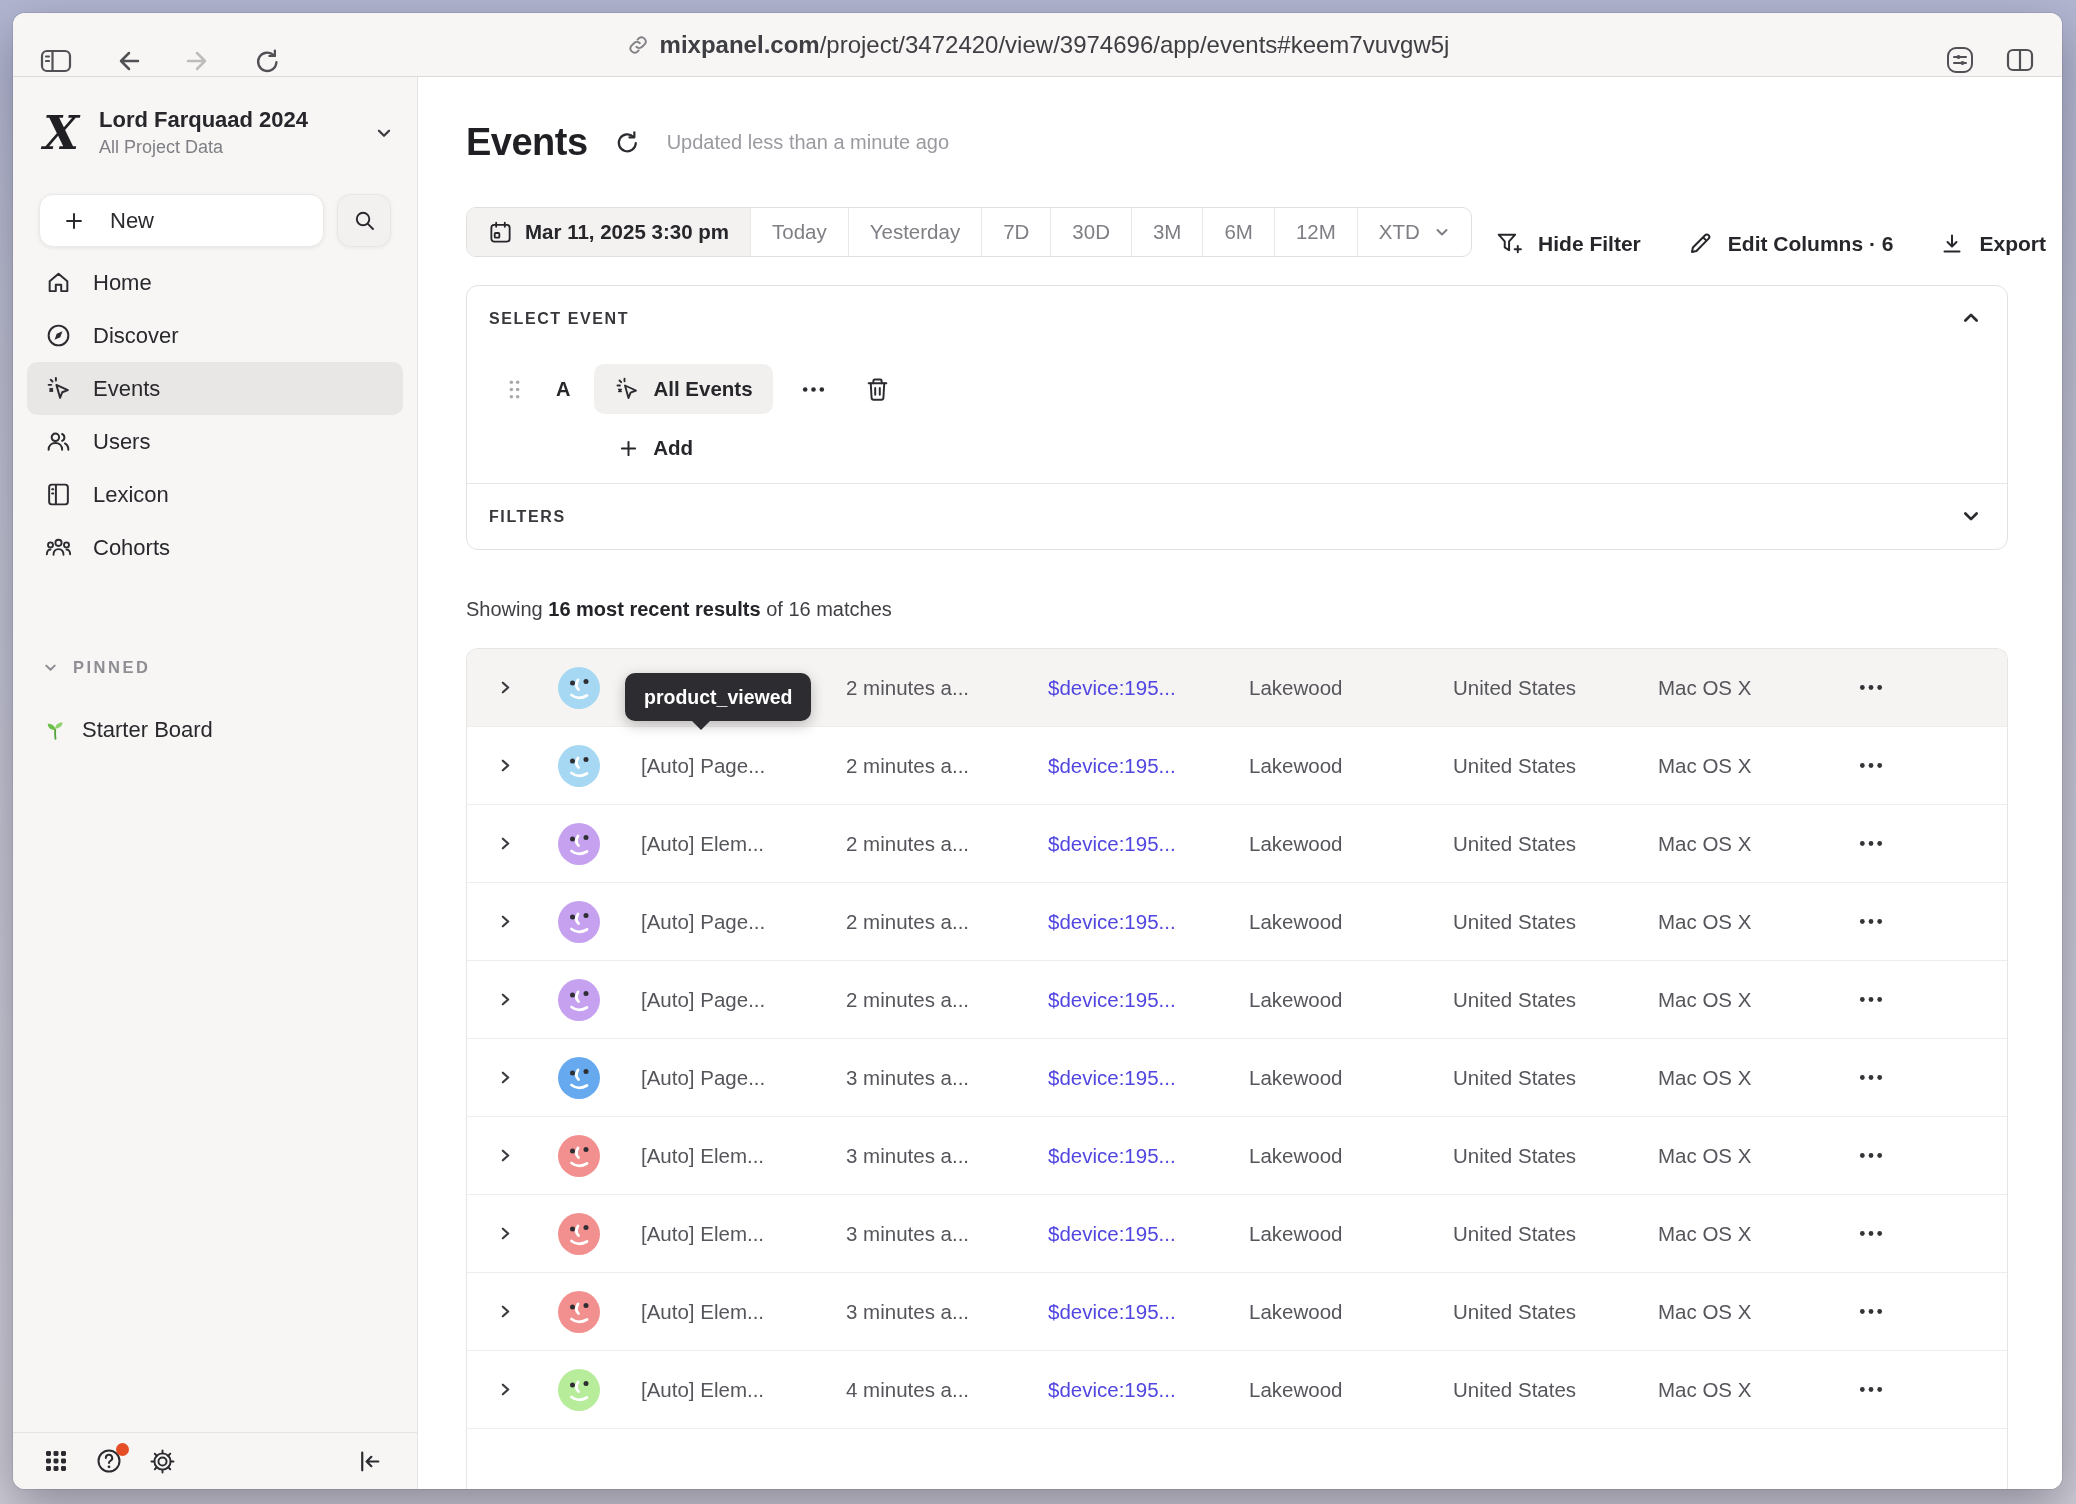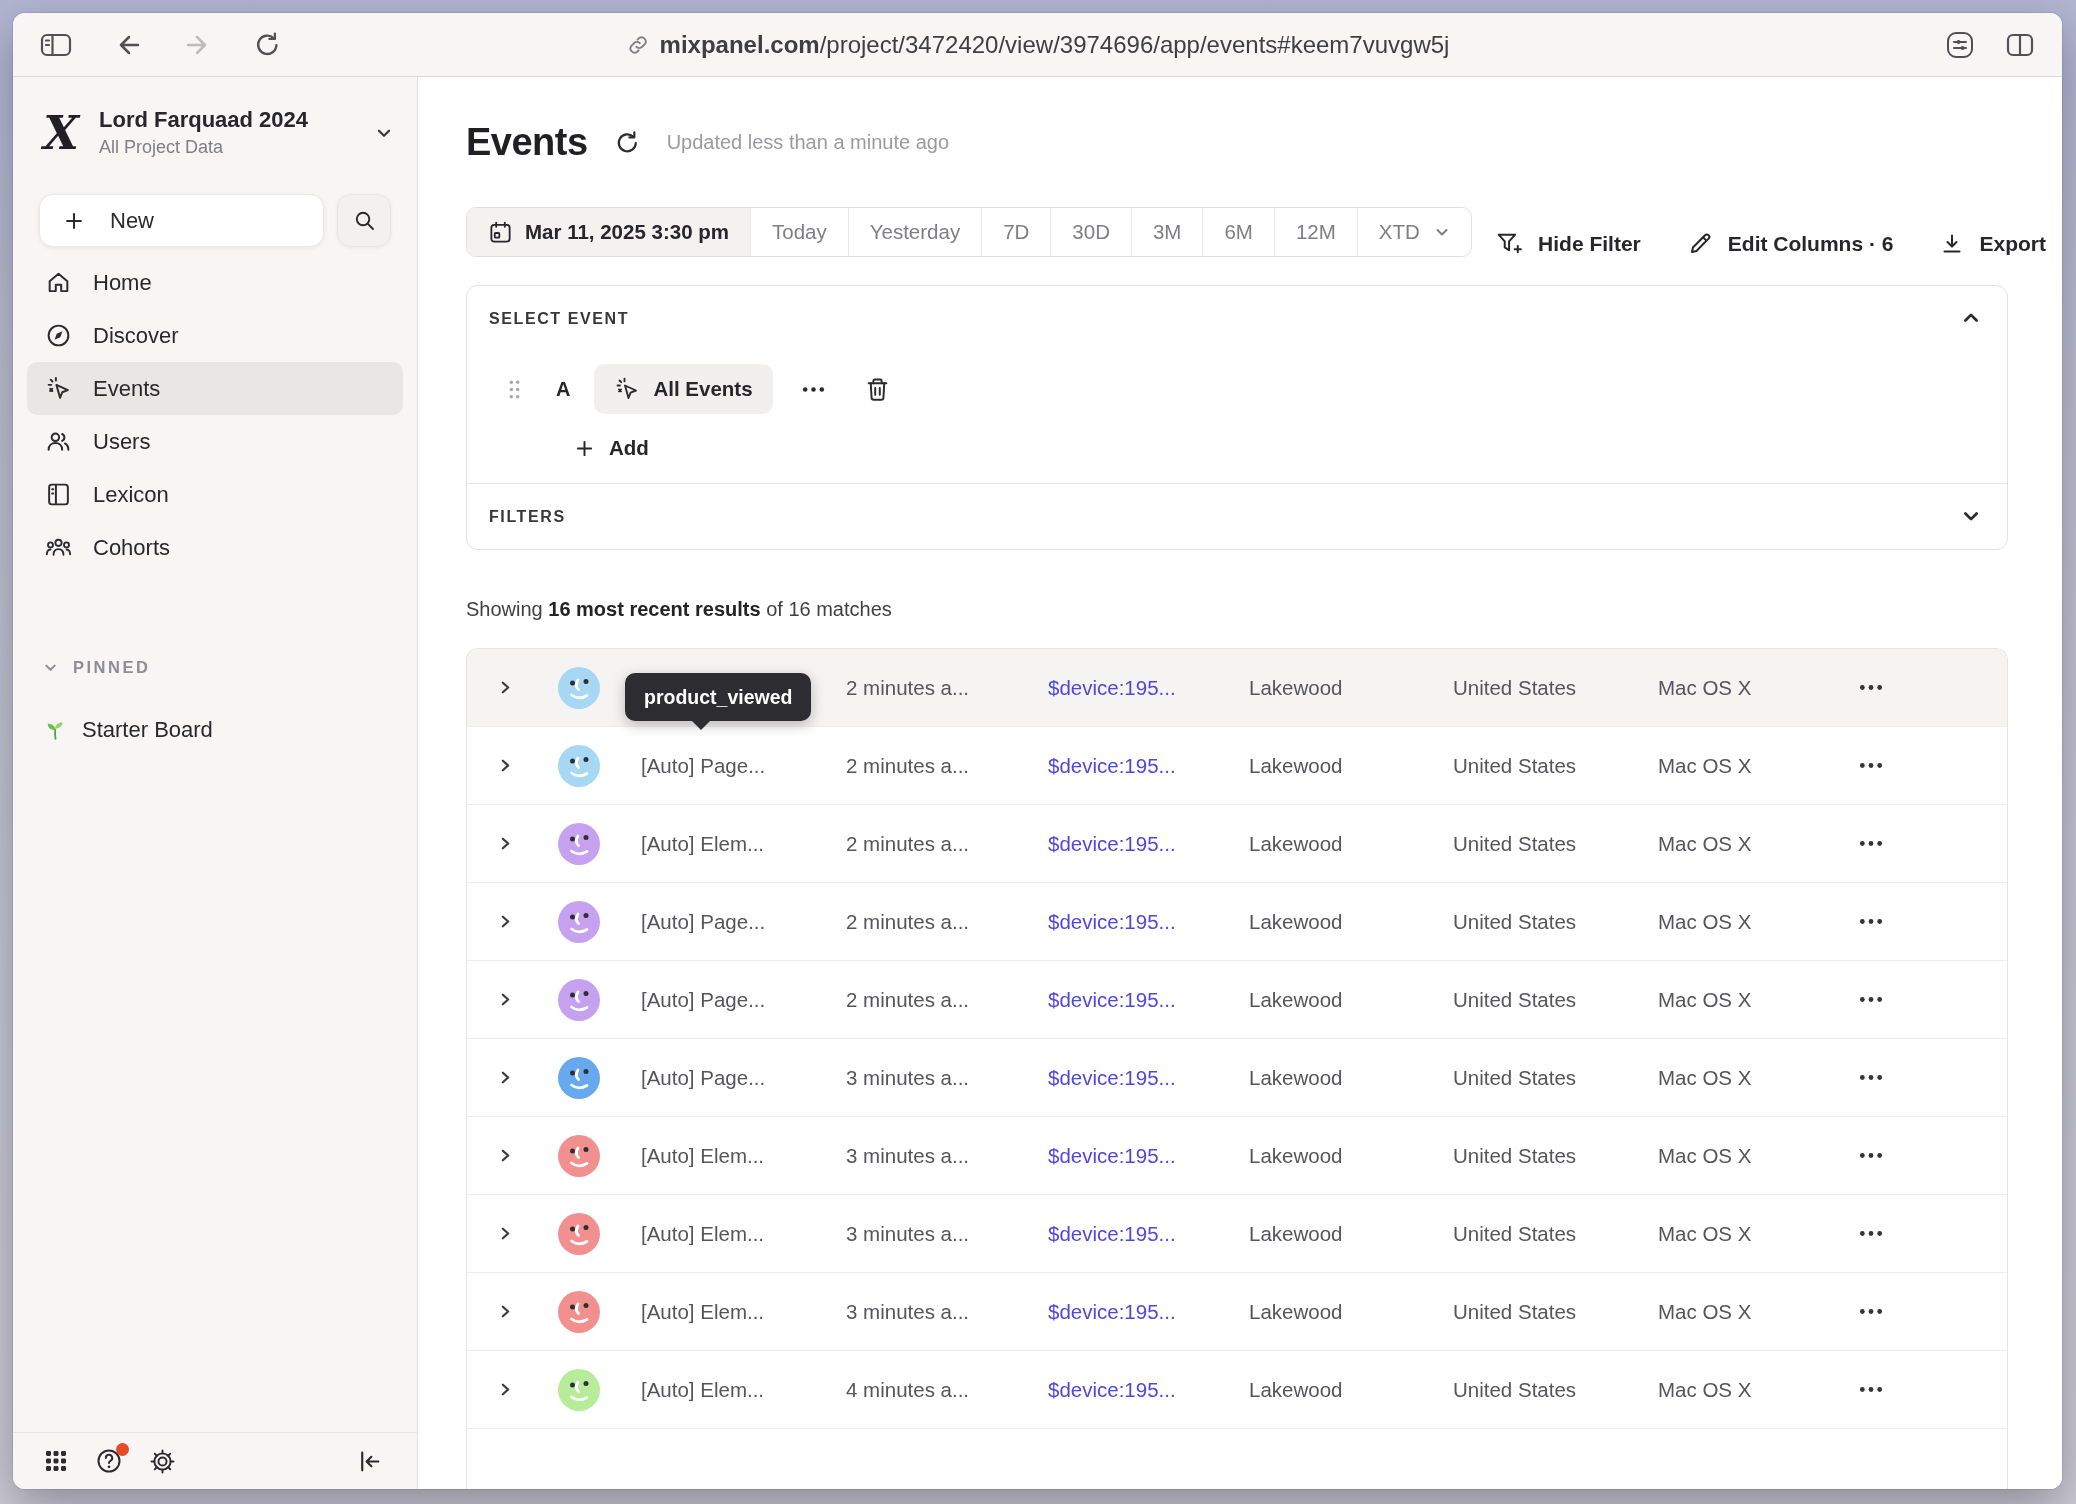--- a/index.html
+++ b/index.html
@@ -14,21 +14,21 @@
   .window{
     position:absolute; left:13px; top:13px; width:2049px; height:1476px;
     background:#fff; border-radius:12px; overflow:hidden;
     box-shadow:0 18px 50px rgba(30,30,50,.38), 0 0 0 1px rgba(0,0,0,.08);
     display:flex; flex-direction:column;
   }
 
   
   .toolbar{
     height:64px; flex:0 0 auto; background:#f7f6f5; border-bottom:1px solid #dddbd9;
-    display:flex; align-items:center; padding:0 26px; position:relative;
+    display:flex; align-items:flex-end; padding:0 26px; position:relative;
   }
   .tb-left{ display:flex; align-items:center; gap:40px; color:#505055; }
   .tb-btn{ cursor:pointer; }
   .tb-btn.disabled{ color:#bdbcbb; }
   .tb-url{
     position:absolute; left:50%; top:0; transform:translateX(-50%);
     height:64px; display:flex; align-items:center; gap:10px;
     font-size:24px; color:#3e3e43; white-space:nowrap;
   }
   .tb-url .link-ic{ color:#818186; }
@@ -129,21 +129,21 @@
   .row-letter{ font-size:20px; font-weight:600; color:#26262b; margin-left:34px; }
   .event-pill{
     margin-left:24px; height:50px; background:#f1f0ee; border-radius:10px;
     display:flex; align-items:center; gap:13px; padding:0 20px; cursor:pointer;
   }
   .event-pill .nav-ic{ width:26px; height:26px; }
   .event-pill-label{ font-size:20.5px; font-weight:700; color:#26262b; }
   .more-btn{ margin-left:28px; color:#2b2b30; cursor:pointer; }
   .trash-btn{ margin-left:38px; color:#2b2b30; cursor:pointer; }
   .add-row{ margin-top:22px; margin-left:84px; display:flex; align-items:center; gap:13px;
-    font-size:20.5px; font-weight:600; color:#26262b; cursor:pointer; width:120px; }
+    font-size:20.5px; font-weight:600; color:#26262b; cursor:pointer; width:120px;justify-content:flex-end; }
   .sect-filters{
     position:relative; height:66px; border-top:1px solid #e9e7e5;
     display:flex; align-items:center; padding:0 22px;
   }
   .sect-filters .sect-chevron{ top:22px; }
 
   
   .summary{ margin-top:48px; font-size:20px; color:#3f3f44; }
   .summary b{ color:#232328; }
 

